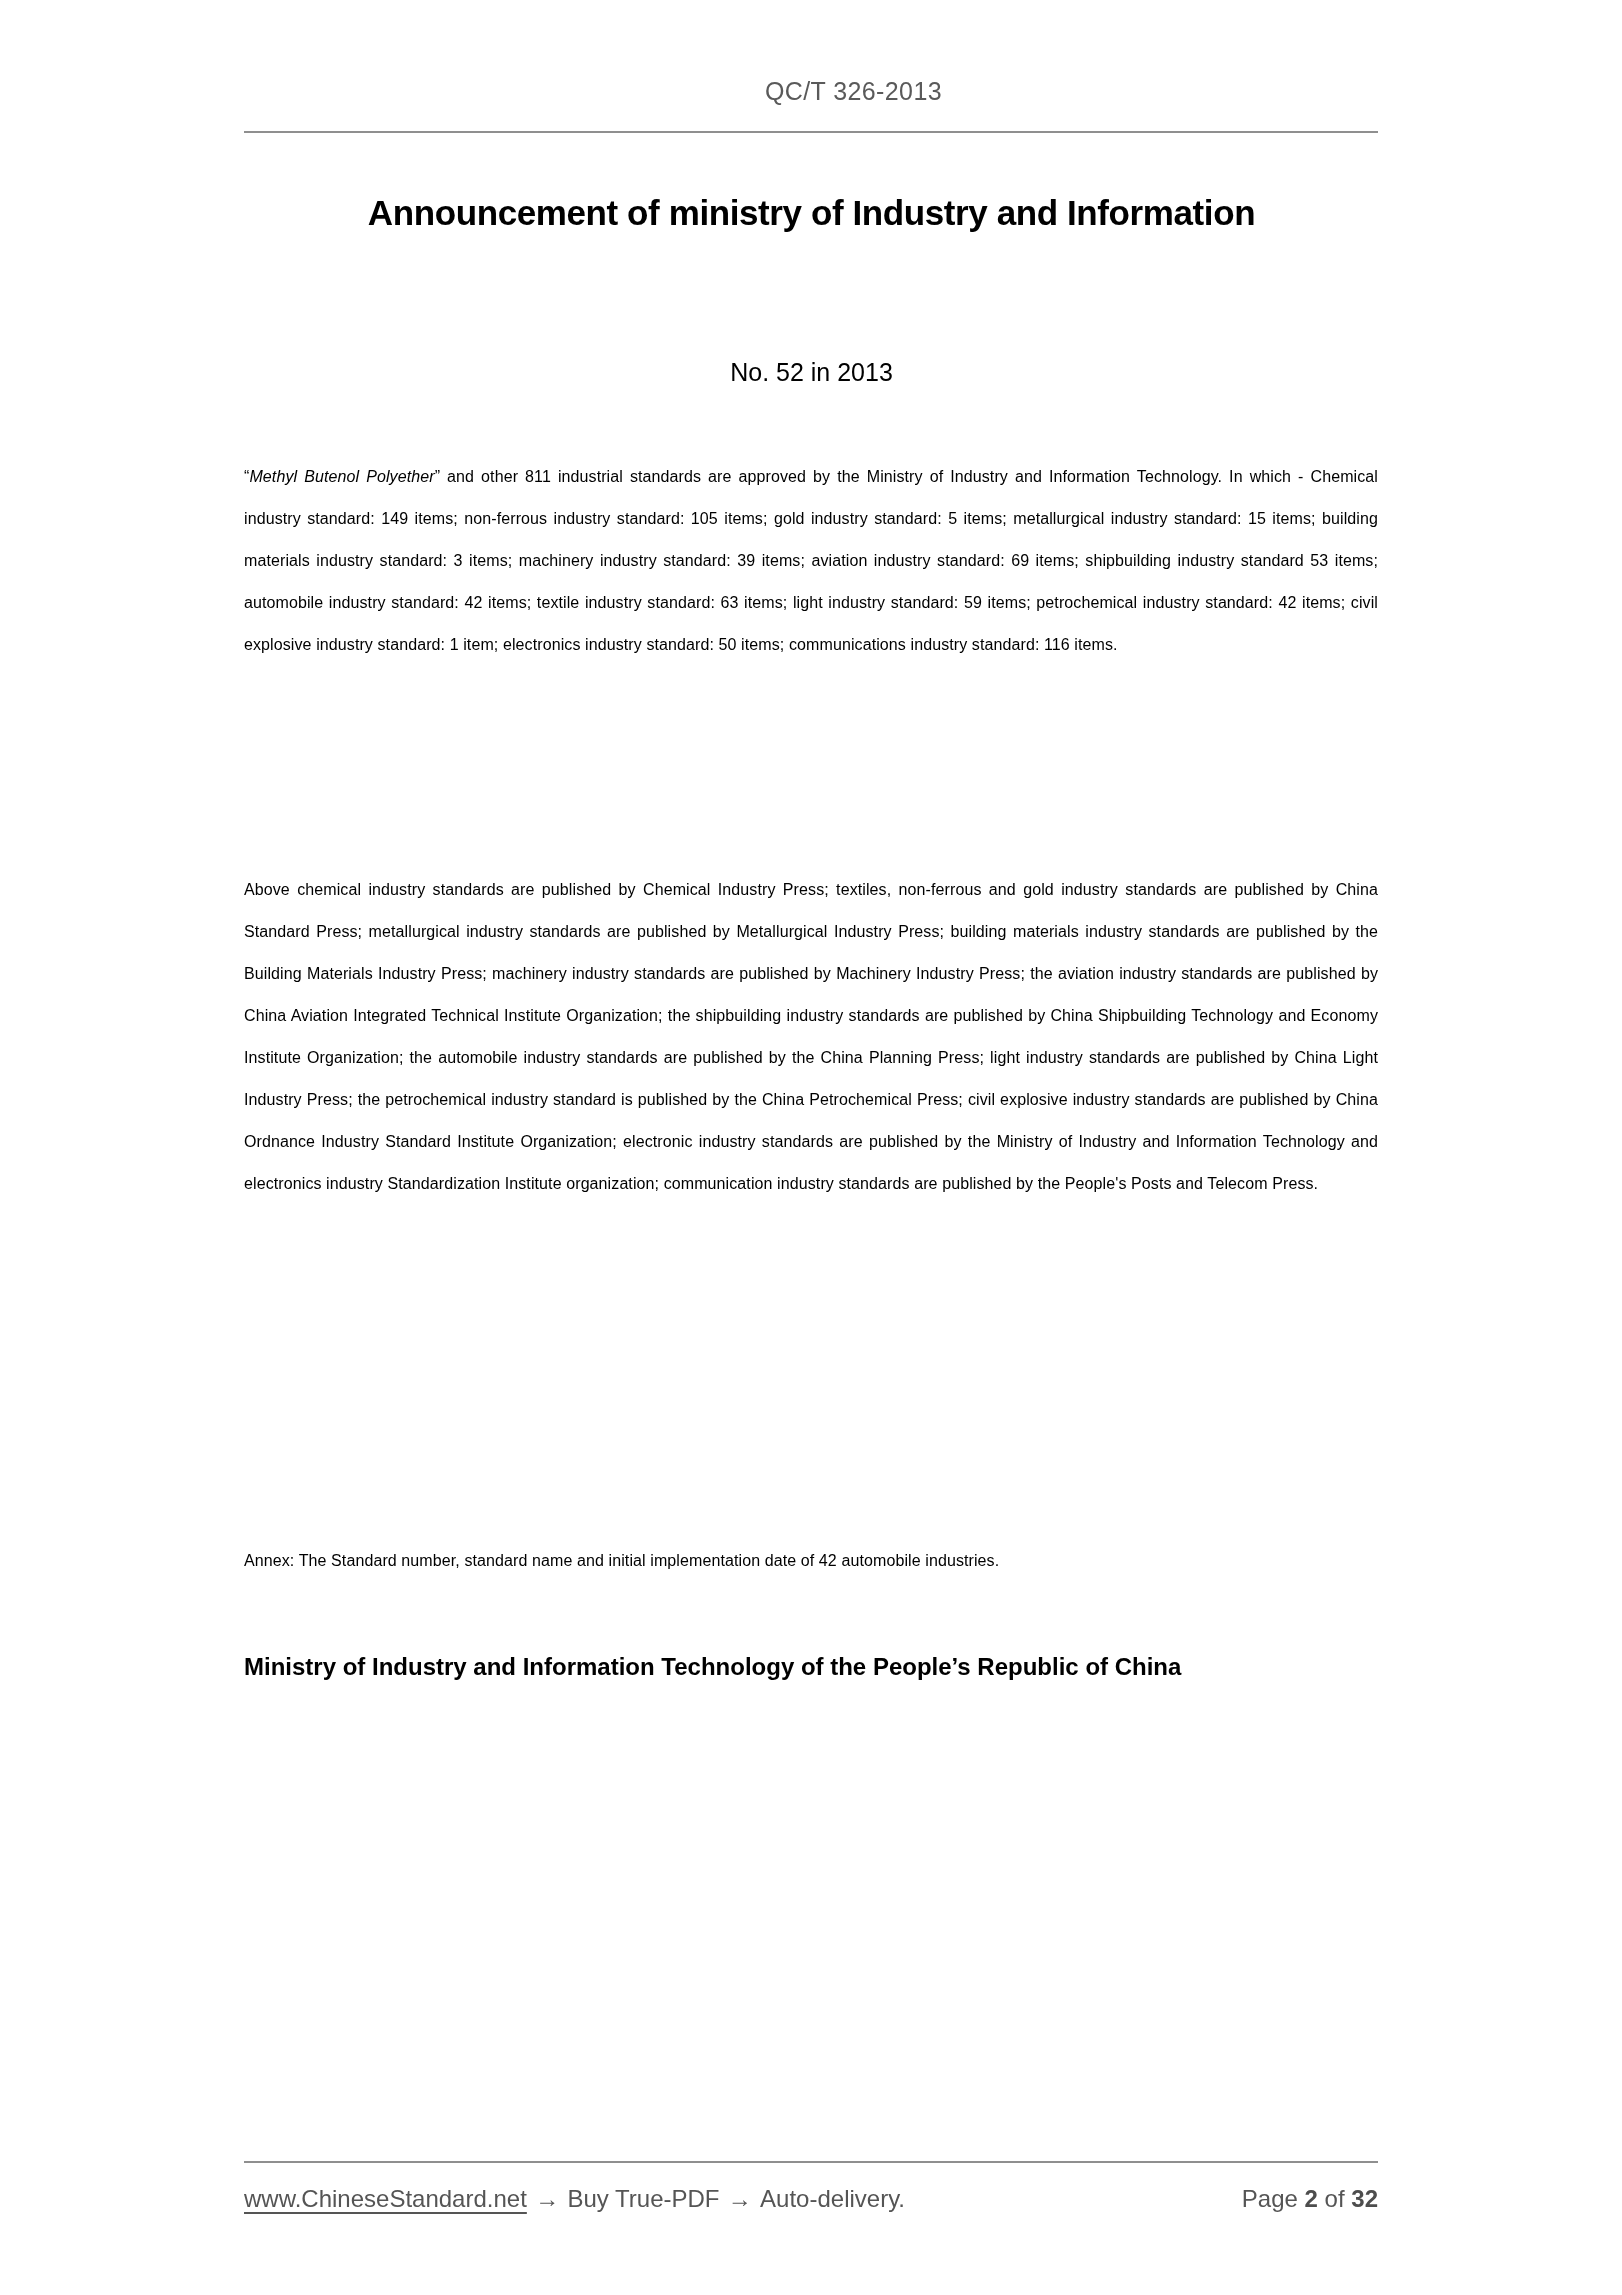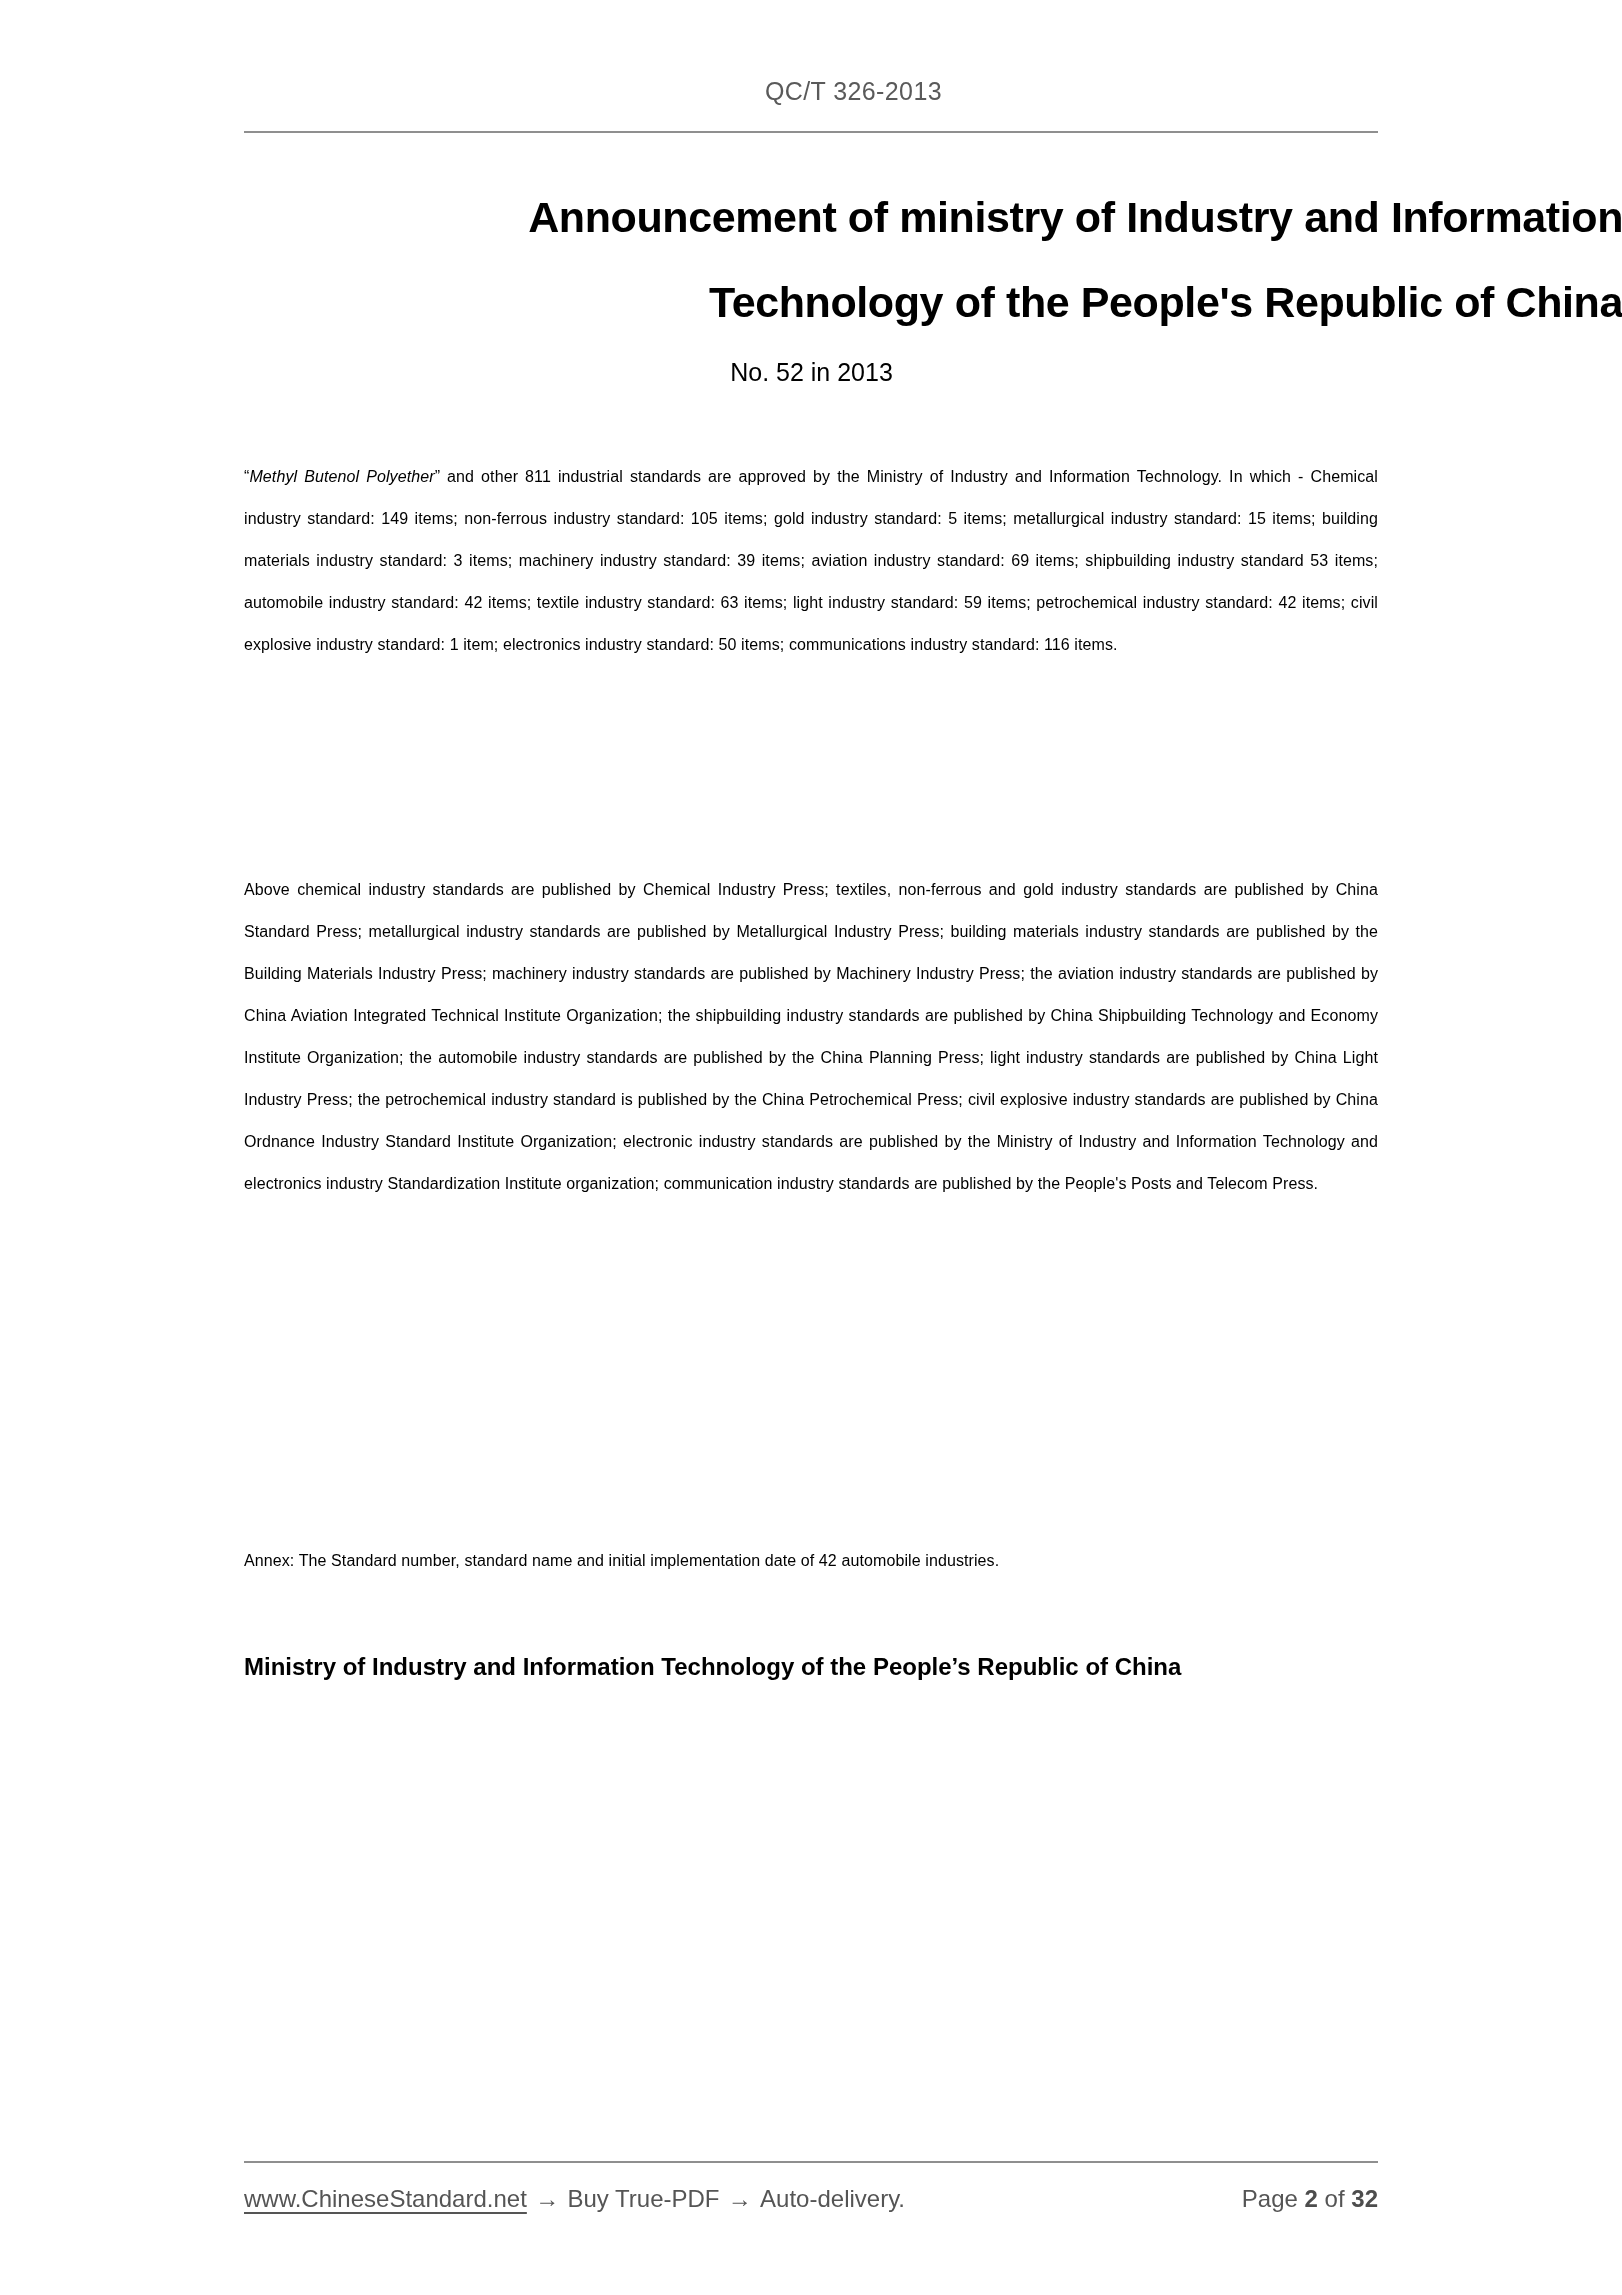--- a/index.html
+++ b/index.html
@@ -36,23 +36,22 @@
     margin-left: 42px;
   }
   .rule {
     height: 1.7px;
     background: #8f8f8f;
   }
   .rule-header { top: 131px; }
   .rule-footer { top: 2161px; }
   .title-line {
     font-weight: bold;
-    font-size: 43px;
+    font-size: 35px;
     letter-spacing: -0.4px;
-    text-align: right;
   }
   .title-1 { top: 193px; }
   .title-2 { top: 278px; }
   .doc-number {
     top: 358px;
     font-size: 25px;
   }
   .body-par {
     font-size: 16px;
     line-height: 42px;
@@ -101,21 +100,20 @@
 <body>
 
 <div class="page">
 
   <div class="abs full-center header-code">QC/T 326-2013</div>
 
   <div class="abs col rule rule-header"></div>
 
   <div class="abs full-center title-line title-1">Announcement of ministry of Industry and Information</div>
 
-  <div class="abs full-center title-line title-2">Technology of the People's Republic of China</div>
 
   <div class="abs full-center doc-number">No. 52 in 2013</div>
 
   <p class="abs col body-par par-1"><span>“</span><i class="quoted">Methyl Butenol Polyether</i><span>” and other 811 industrial standards are approved by the Ministry of Industry and Information Technology. In which - Chemical industry standard: 149 items; non-ferrous industry standard: 105 items; gold industry standard: 5 items; metallurgical industry standard: 15 items; building materials industry standard: 3 items; machinery industry standard: 39 items; aviation industry standard: 69 items; shipbuilding industry standard 53 items; automobile industry standard: 42 items; textile industry standard: 63 items; light industry standard: 59 items; petrochemical industry standard: 42 items; civil explosive industry standard: 1 item; electronics industry standard: 50 items; communications industry standard: 116 items.</span></p>
 
   <p class="abs col body-par par-2">Above chemical industry standards are published by Chemical Industry Press; textiles, non-ferrous and gold industry standards are published by China Standard Press; metallurgical industry standards are published by Metallurgical Industry Press; building materials industry standards are published by the Building Materials Industry Press; machinery industry standards are published by Machinery Industry Press; the aviation industry standards are published by China Aviation Integrated Technical Institute Organization; the shipbuilding industry standards are published by China Shipbuilding Technology and Economy Institute Organization; the automobile industry standards are published by the China Planning Press; light industry standards are published by China Light Industry Press; the petrochemical industry standard is published by the China Petrochemical Press; civil explosive industry standards are published by China Ordnance Industry Standard Institute Organization; electronic industry standards are published by the Ministry of Industry and Information Technology and electronics industry Standardization Institute organization; communication industry standards are published by the People's Posts and Telecom Press.</p>
 
   <p class="abs col body-par par-3">Annex: The Standard number, standard name and initial implementation date of 42 automobile industries.</p>
 
   <div class="abs col signature">Ministry of Industry and Information Technology of the People’s Republic of China</div>

